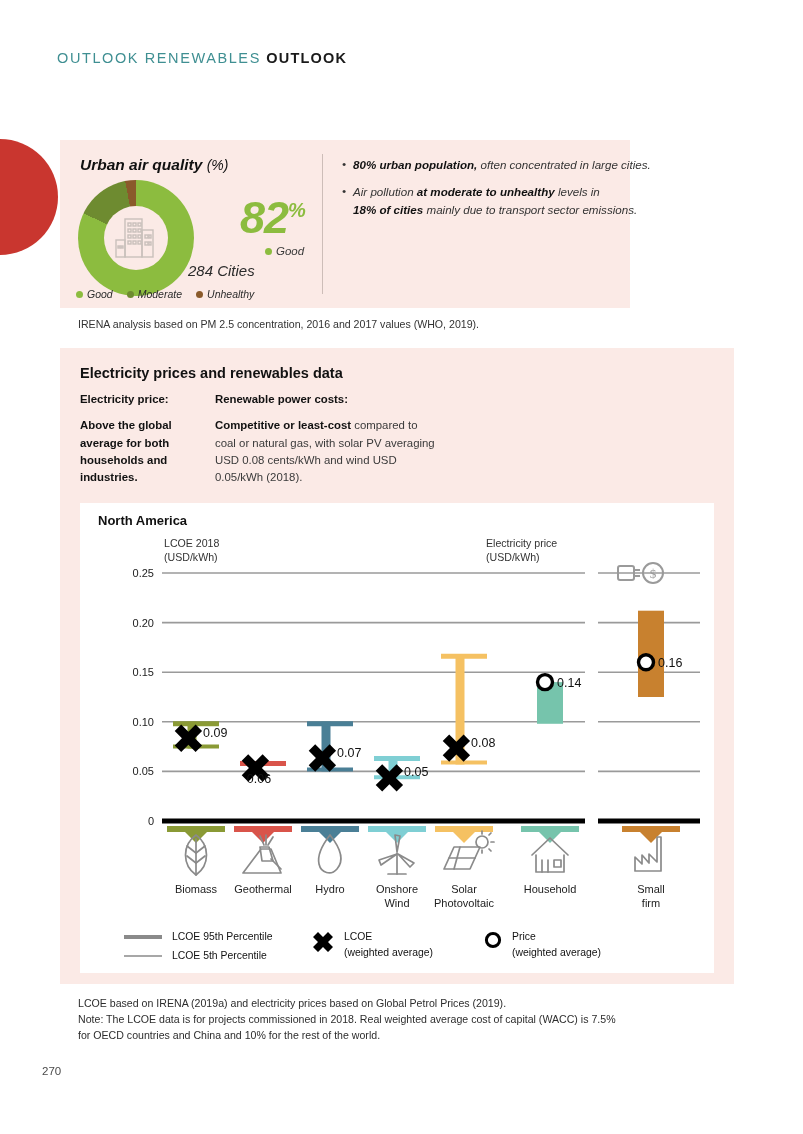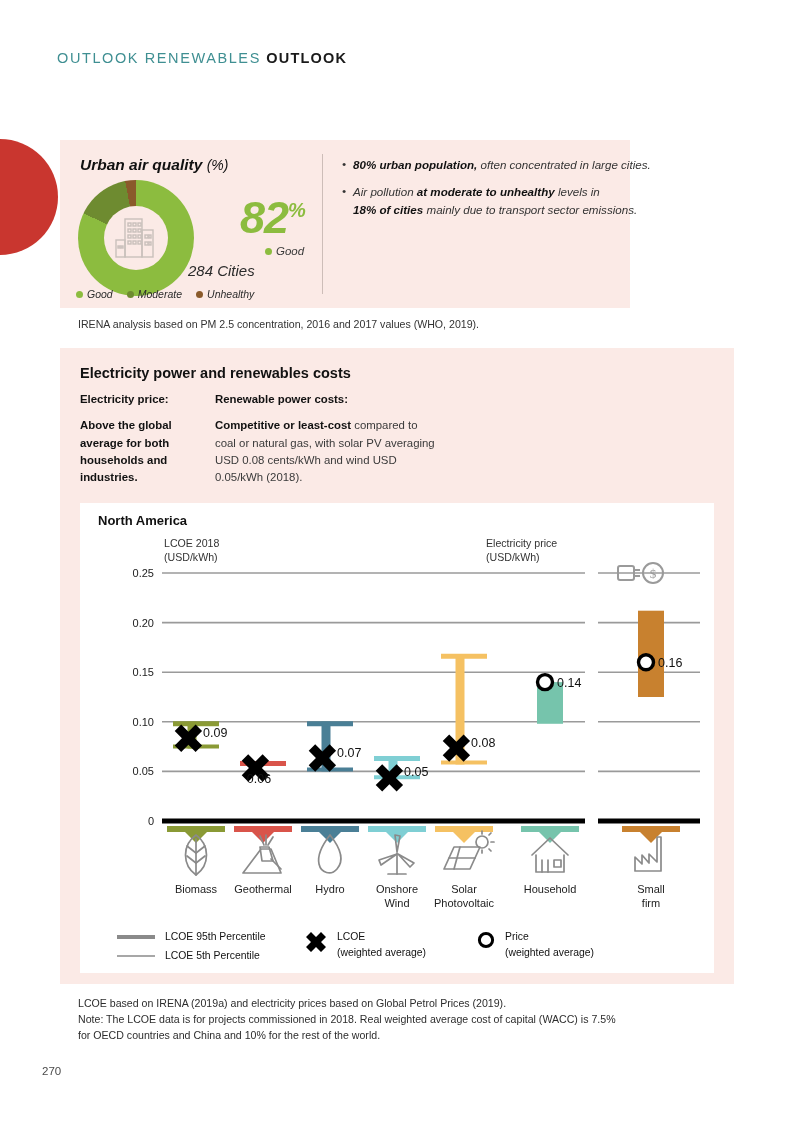--- a/index.html
+++ b/index.html
@@ -89,21 +89,21 @@
   .chart-card {
     position:absolute; left:20px; top:155px; width:634px; height:470px; background:#ffffff;
   }
   .chart-title { position:absolute; left:18px; top:10px; font-size:13px; font-weight:700; color:#111;}
   .axis-label { position:absolute; left:52px; top:33px; font-size:10.6px; color:#333; line-height:1.35;margin-left:32px;}
   .ep-label { position:absolute; left:406px; top:33px; font-size:10.6px; color:#333; line-height:1.35;}
 
   .plot { position:absolute; left:0; top:0; width:634px; height:470px;}
 
   
-  .chart-legend { position:absolute; left:35px; top:425px; width:560px; font-size:10.4px; color:#222;}
+  .chart-legend { position:absolute; left:42px; top:425px; width:560px; font-size:10.4px; color:#222;}
 
   .footnote { position:absolute; left:78px; top:996px; font-size:10.6px; color:#2d2d2d; line-height:1.5;}
   .pageno { position:absolute; left:42px; top:1065px; font-size:11.5px; color:#4a4a4a;}
 </style>
 </head>
 <body>
 
 <div class="page-header">
   <span class="hdr-a">OUTLOOK RENEWABLES</span>
   <span class="hdr-b">OUTLOOK</span>
@@ -180,21 +180,21 @@
       <span>Air pollution </span><b>at moderate to unhealthy</b><span> levels in</span><br>
       <b>18% of cities</b><span> mainly due to transport sector emissions.</span>
     </li>
   </ul>
 </div>
 
 <div class="src-note">IRENA analysis based on PM 2.5 concentration, 2016 and 2017 values (WHO, 2019).</div>
 
 <div class="panel" id="panel-elec">
 
-  <div class="ep-title">Electricity power and renewables costs</div>
+  <div class="ep-title">Electricity prices and renewables data</div>
 
   <div class="col" id="col1">
     <span class="ttl">Electricity price:</span>
     <b>Above the global average for both households and industries.</b><span></span>
   </div>
 
   <div class="col" id="col2">
     <span class="ttl">Renewable power costs:</span>
     <b>Competitive or least-cost</b><span> compared to coal or natural gas, with solar PV averaging USD 0.08 cents/kWh and wind USD 0.05/kWh (2018).</span>
   </div>

